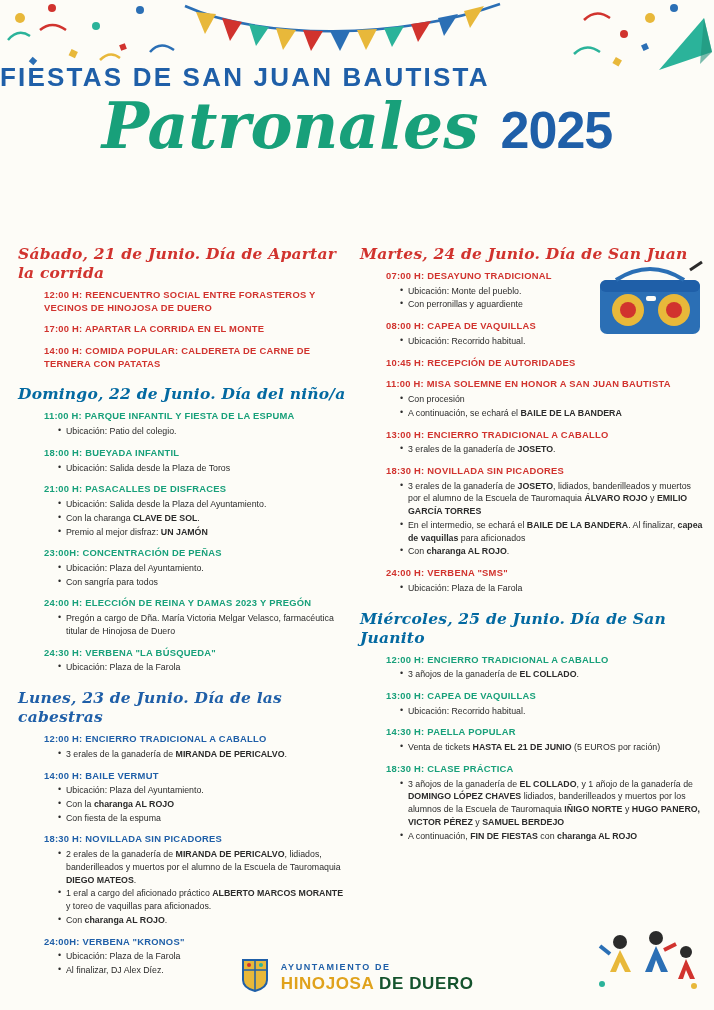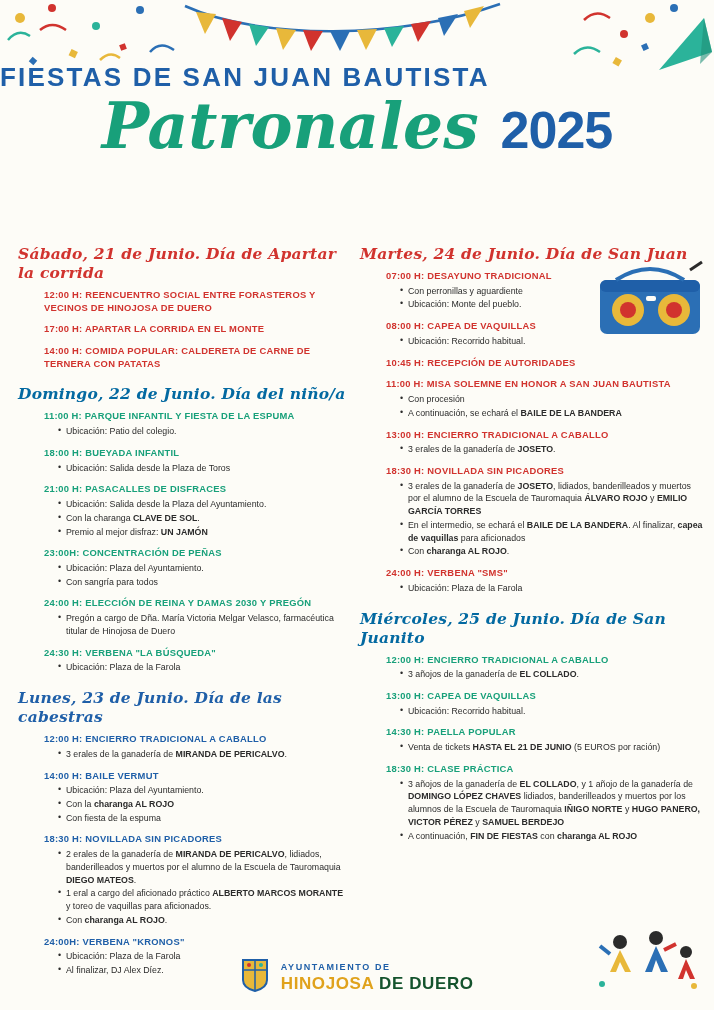--- a/index.html
+++ b/index.html
@@ -181,21 +181,21 @@
         </ul>
       </div>
       <div class="entry">
         <div class="entry-title green">23:00H: CONCENTRACIÓN DE PEÑAS</div>
         <ul class="bullets">
           <li>Ubicación: Plaza del Ayuntamiento.</li>
           <li>Con sangría para todos</li>
         </ul>
       </div>
       <div class="entry">
-        <div class="entry-title green">24:00 H: ELECCIÓN DE REINA Y DAMAS 2030 Y PREGÓN</div>
+        <div class="entry-title green">24:00 H: ELECCIÓN DE REINA Y DAMAS 2023 Y PREGÓN</div>
         <ul class="bullets">
           <li>Pregón a cargo de Dña. María Victoria Melgar Velasco, farmacéutica titular de Hinojosa de Duero</li>
         </ul>
       </div>
       <div class="entry">
         <div class="entry-title green">24:30 H: VERBENA "LA BÚSQUEDA"</div>
         <ul class="bullets">
           <li>Ubicación: Plaza de la Farola</li>
         </ul>
       </div>
@@ -229,22 +229,22 @@
           <li>Al finalizar, DJ Alex Díez.</li>
         </ul>
       </div>
     </div>
 
   <div class="col col-right" id="col-right">
       <div class="day-head red first">Martes, 24 de Junio. Día de San Juan</div>
       <div class="entry">
         <div class="entry-title red">07:00 H: DESAYUNO TRADICIONAL</div>
         <ul class="bullets">
+          <li>Ubicación: Monte del pueblo.</li>
           <li>Con perronillas y aguardiente</li>
-          <li>Ubicación: Monte del pueblo.</li>
         </ul>
       </div>
       <div class="entry">
         <div class="entry-title red">08:00 H: CAPEA DE VAQUILLAS</div>
         <ul class="bullets">
           <li>Ubicación: Recorrido habitual.</li>
         </ul>
       </div>
       <div class="entry">
         <div class="entry-title red">10:45 H: RECEPCIÓN DE AUTORIDADES</div>

